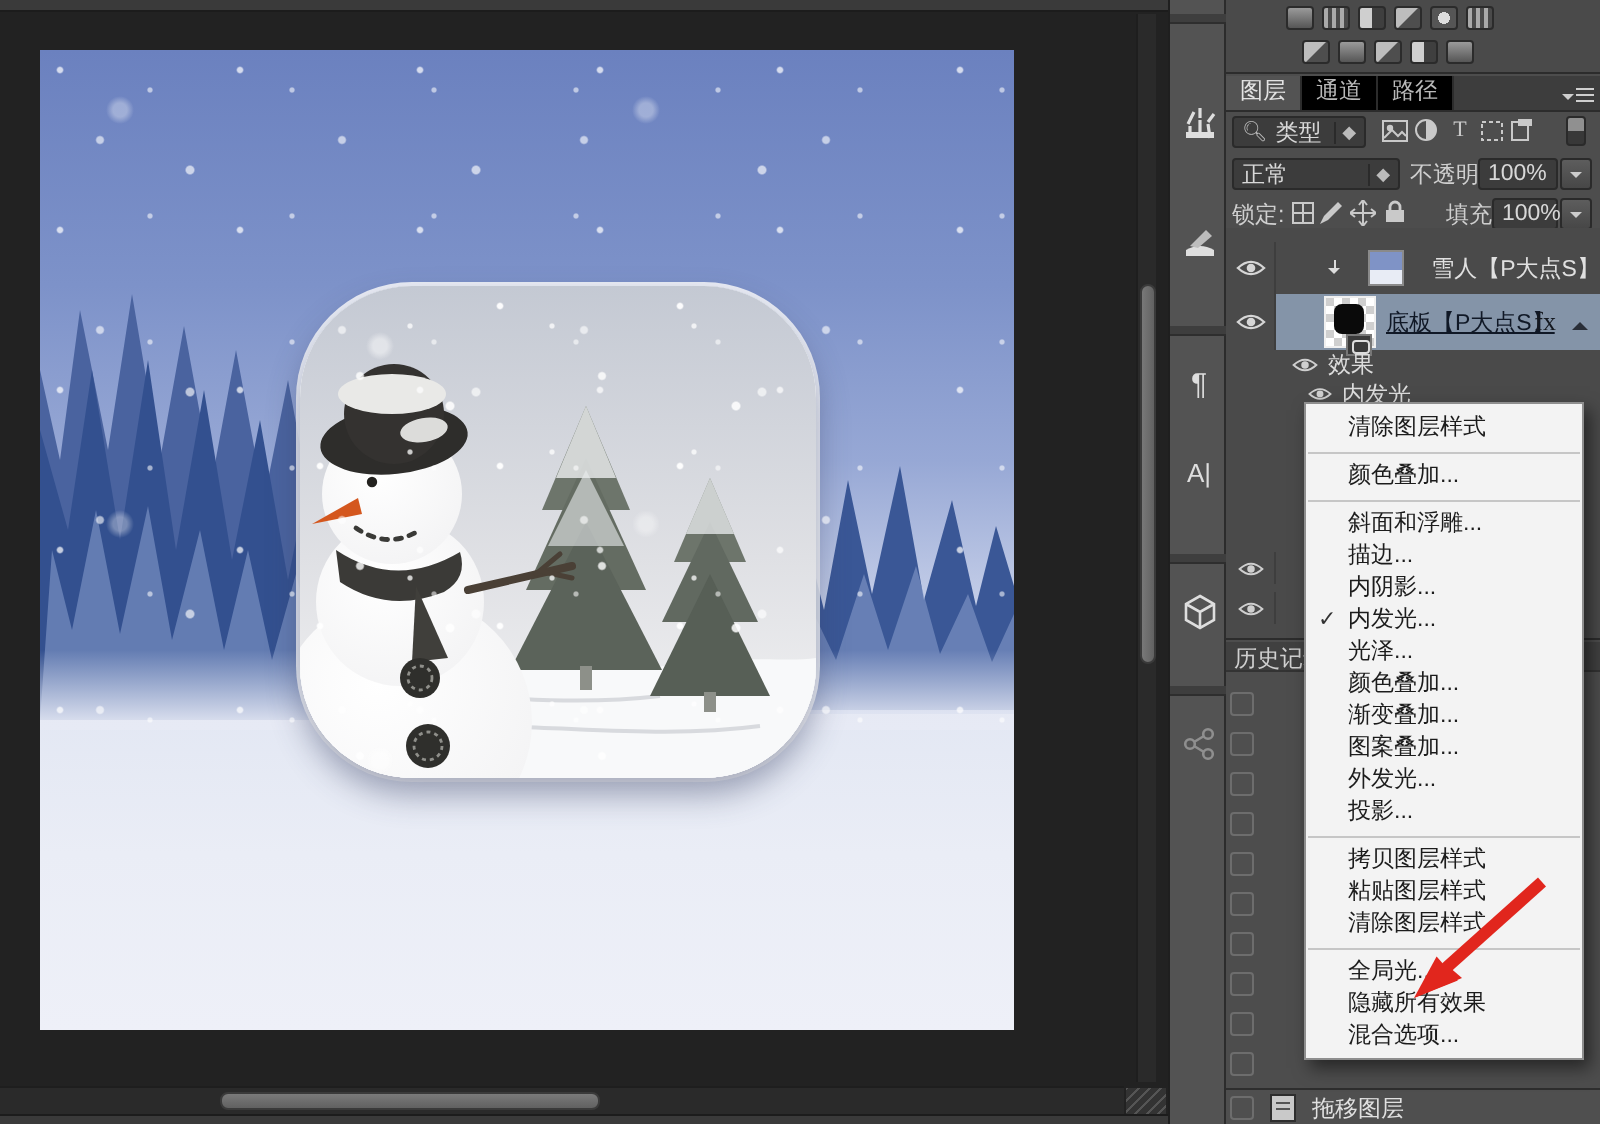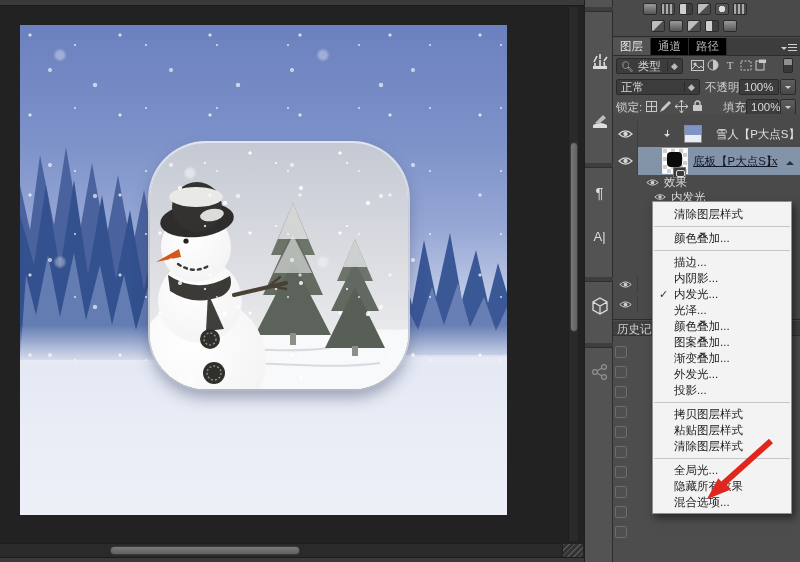--- a/index.html
+++ b/index.html
@@ -426,38 +426,44 @@
       <span class="hbox" style="top:26px"></span>
       <span class="hbox" style="top:46px"></span>
       <span class="hbox" style="top:66px"></span>
       <span class="hbox" style="top:86px"></span>
       <span class="hbox" style="top:106px"></span>
       <span class="hbox" style="top:126px"></span>
       <span class="hbox" style="top:146px"></span>
       <span class="hbox" style="top:166px"></span>
       <span class="hbox" style="top:186px"></span>
       <span class="hbox" style="top:206px"></span>
+      <div class="hist-current">
+        <span class="hbox" style="position:static;margin-left:2px;"></span>
+        <span class="doc-icon" style="margin-left:8px;"></span>
+        <span class="hist-name">拖移图层</span>
+      </div>
     </div>
   </div>
 
   <div class="menu">
     <div class="mi">清除图层样式</div>
     <div class="msep"></div>
     <div class="mi">颜色叠加...</div>
     <div class="msep"></div>
+    <div class="mi">斜面和浮雕...</div>
     <div class="mi">描边...</div>
     <div class="mi">内阴影...</div>
     <div class="mi">
       <span class="check">✓</span>
       <span>内发光...</span>
     </div>
     <div class="mi">光泽...</div>
     <div class="mi">颜色叠加...</div>
+    <div class="mi">渐变叠加...</div>
     <div class="mi">图案叠加...</div>
-    <div class="mi">渐变叠加...</div>
     <div class="mi">外发光...</div>
     <div class="mi">投影...</div>
     <div class="msep"></div>
     <div class="mi">拷贝图层样式</div>
     <div class="mi">粘贴图层样式</div>
     <div class="mi">清除图层样式</div>
     <div class="msep"></div>
     <div class="mi">全局光...</div>
     <div class="mi">隐藏所有效果</div>
     <div class="mi">混合选项...</div>

